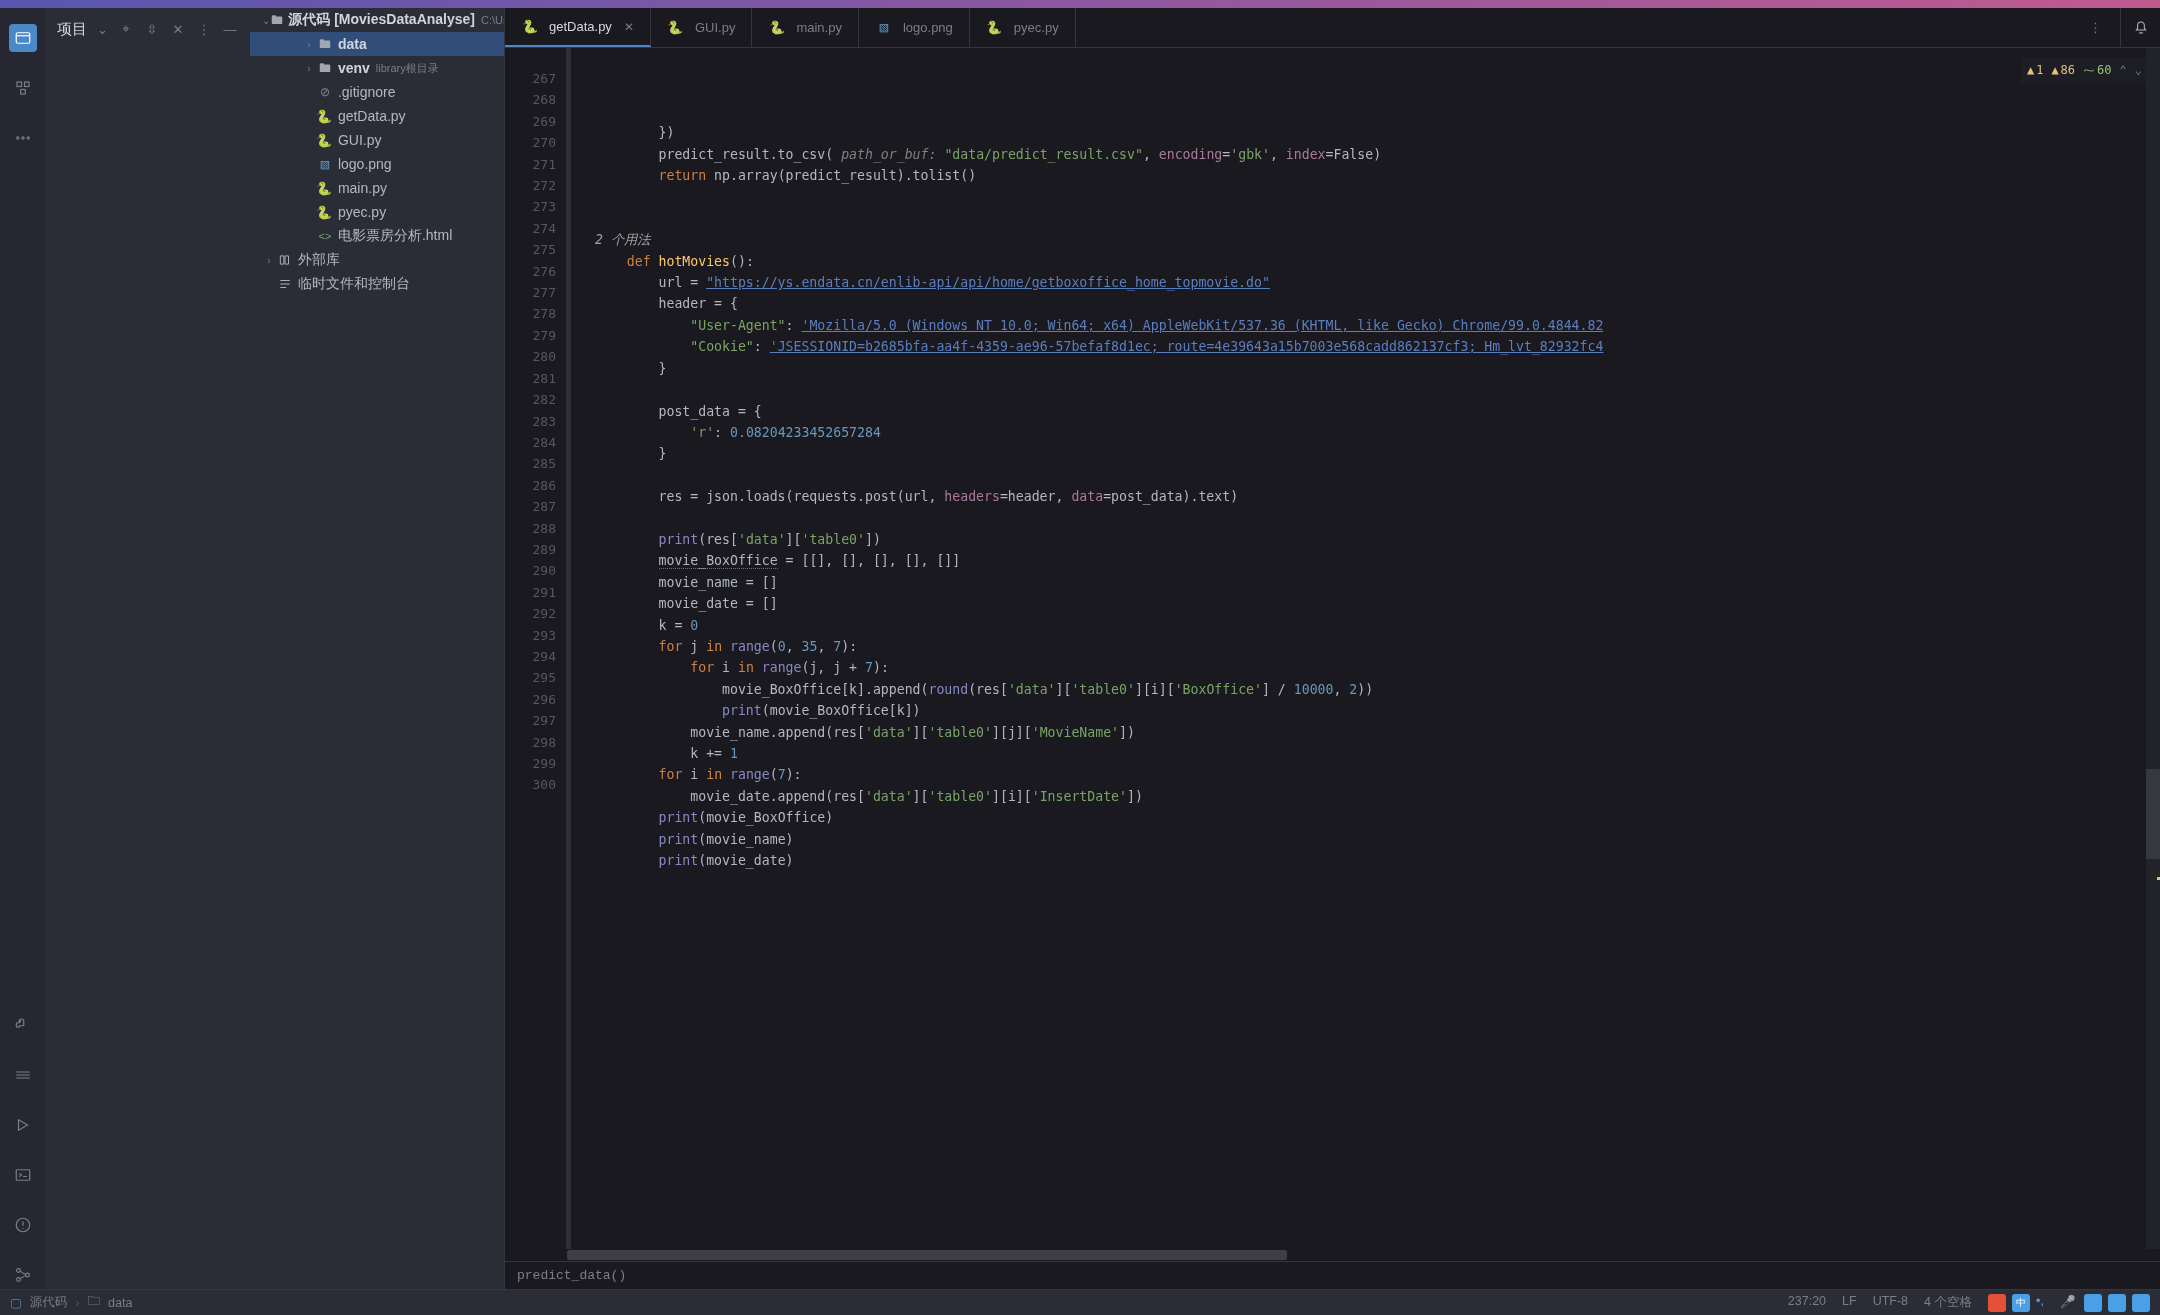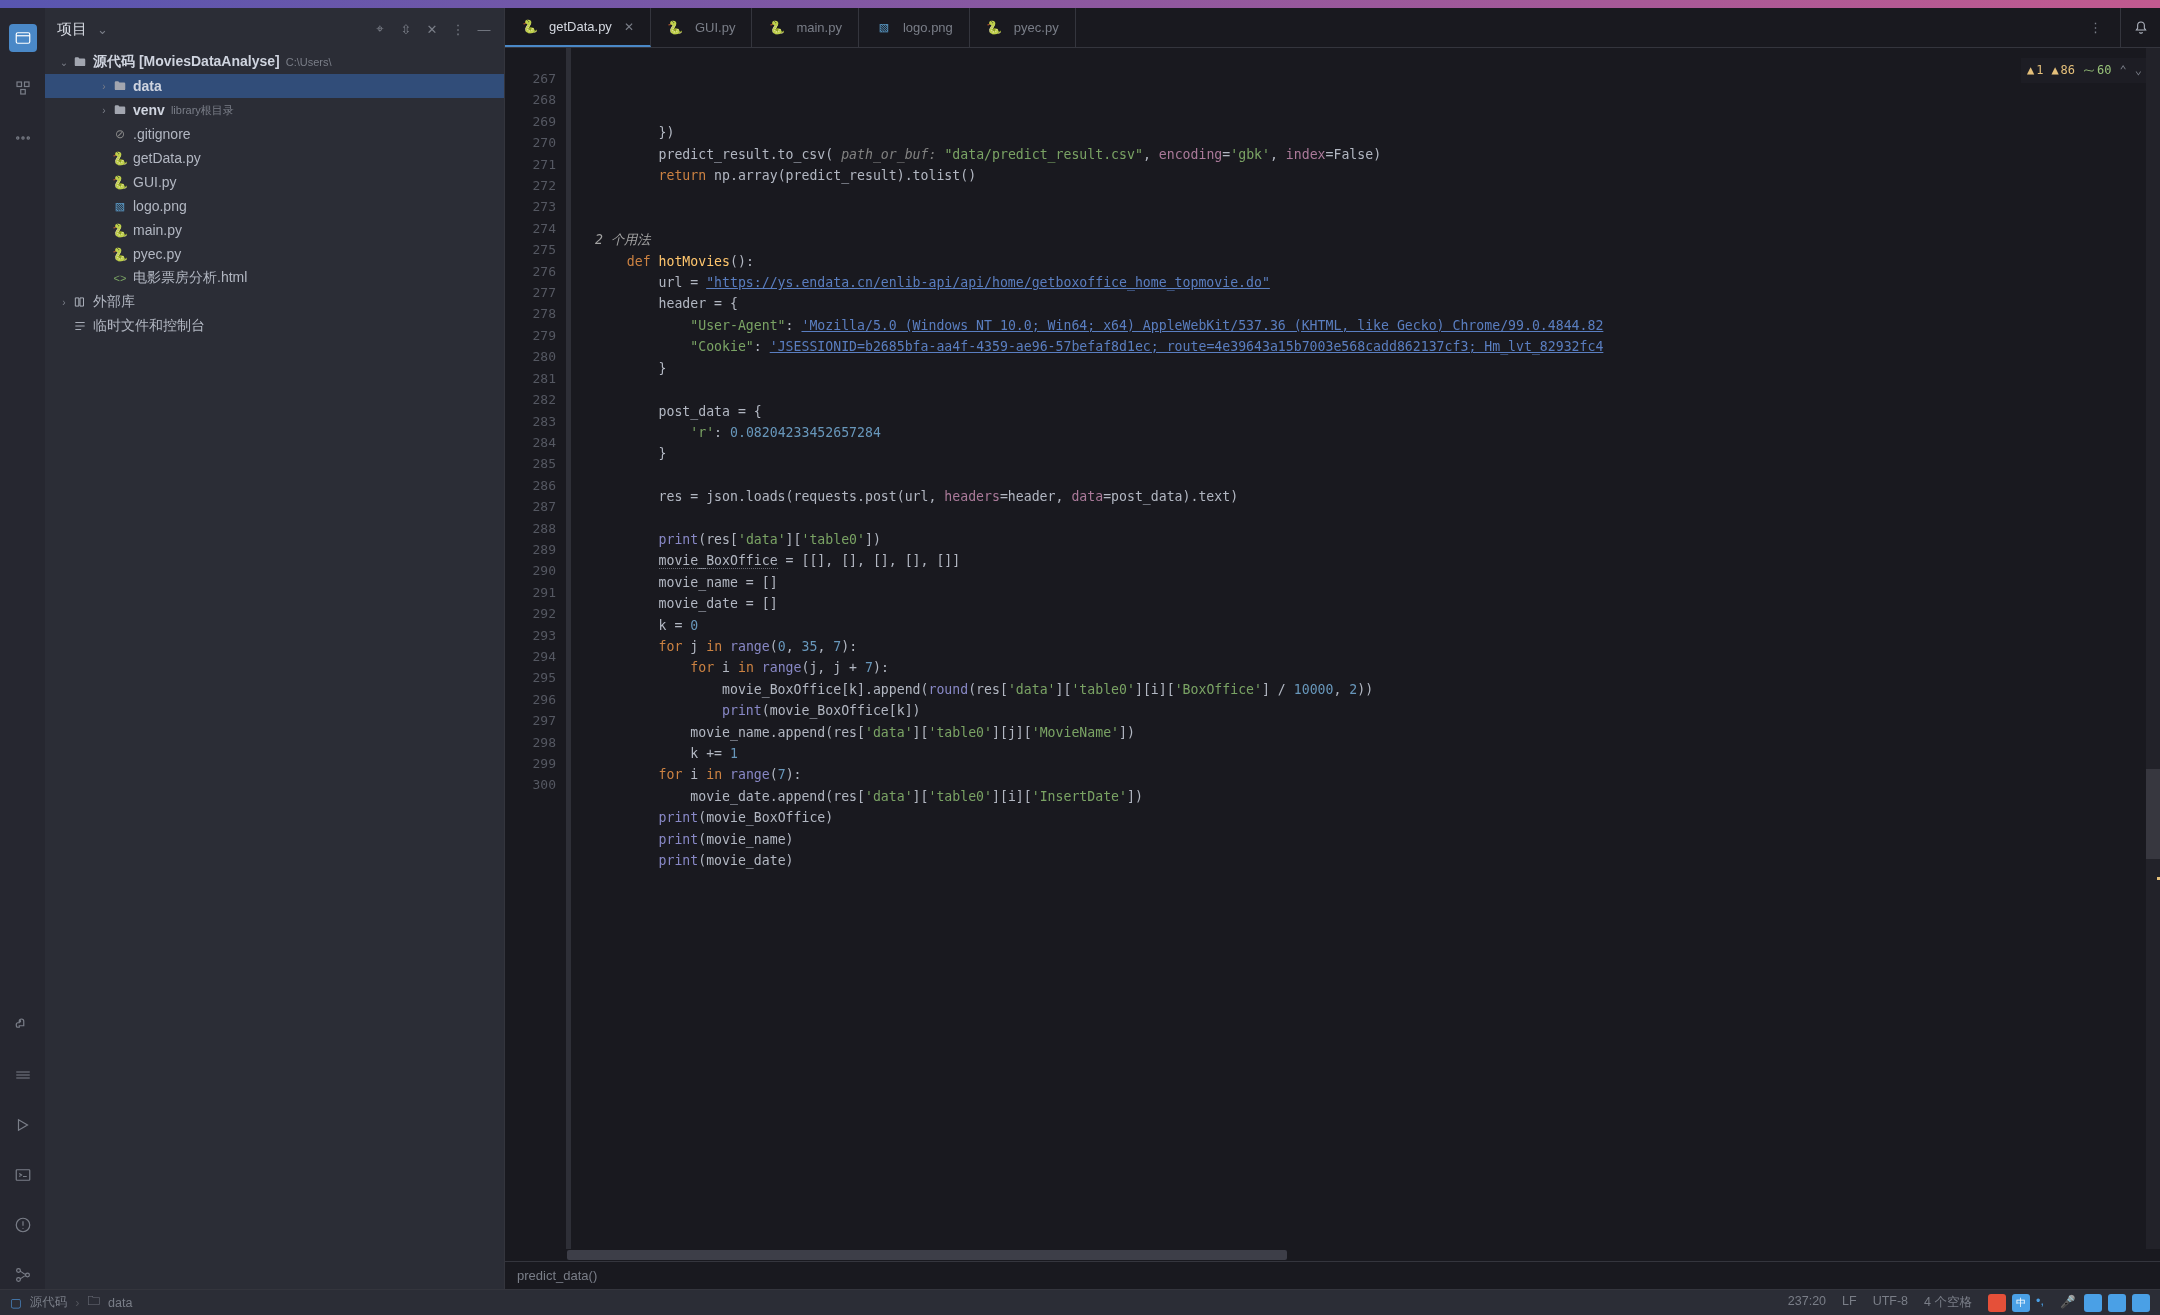--- a/index.html
+++ b/index.html
@@ -33,21 +33,21 @@
 .main { flex:1; display:flex; min-height:0; }
 
 
 .activity { width:45px; background:var(--bg-sidebar); display:flex; flex-direction:column; align-items:center; gap:22px; padding-top:16px;}
 .activity .spacer { flex:1; }
 .act-icon { width:28px; height:28px; display:flex; align-items:center; justify-content:center; border-radius:4px; color:var(--text-dim);}
 .act-icon.active { background:var(--icon-blue); color:#fff;}
 .act-icon svg { width:18px; height:18px; }
 
 
-.sidebar { width:460px; background:var(--bg-panel); display:flex; flex-direction:column; border-right:1px solid var(--border);}
+.sidebar { width:460px; background:var(--bg-panel); display:flex; flex-direction:row; border-right:1px solid var(--border);}
 .side-header { display:flex; align-items:center; height:42px; padding:0 12px; gap:10px;}
 .side-title { font-size:15px; color:var(--text-bright); }
 .side-actions { margin-left:auto; display:flex; gap:10px; color:var(--text-dim);}
 .side-actions span { width:16px; height:16px; display:inline-flex; align-items:center; justify-content:center;}
 .tree { flex:1; overflow:hidden; font-size:14px;}
 .tree-row { display:flex; align-items:center; height:24px; padding-right:8px; white-space:nowrap;}
 .tree-row.selected { background:var(--bg-tree-selected);}
 .chev { width:14px; color:var(--text-dim); font-size:10px; text-align:center;}
 .ico { width:18px; height:16px; display:inline-flex; align-items:center; justify-content:center; margin-right:4px;}
 .tree-label { color:var(--text); }
@@ -79,21 +79,21 @@
 .code .lnk { color:var(--link-blue); text-decoration:underline;}
 .code .uline { border-bottom:1px dotted #6b6e78;}
 .inspect-bar { position:absolute; top:10px; right:12px; display:flex; gap:8px; font-size:12px; align-items:center; background:rgba(30,30,38,.8); padding:2px 6px;}
 .insp-item { display:flex; align-items:center; gap:2px;}
 .insp-item.y { color:#e5c07b;}
 .insp-item.g { color:#98c379;}
 .inspect-bar .nav { color:var(--text-dim);}
 .hscroll { height:12px; background:var(--bg-darker); display:flex; align-items:center;}
 .hscroll-thumb { height:10px; width:720px; margin-left:62px; background:#3d3e48; border-radius:2px;}
 
-.breadcrumb-fn { height:28px; border-top:1px solid var(--border); display:flex; align-items:center; padding:0 12px; color:var(--text-dim); font-size:13px;}
+.breadcrumb-fn { height:28px; border-top:1px solid var(--border); display:flex; align-items:center; padding:0 12px; color:var(--text-dim); font-size:13px;font-family:Liberation Mono, monospace;}
 
 
 .minimap { position:absolute; right:0; top:0; bottom:0; width:14px; background:#222229;}
 .minimap-mark { position:absolute; right:0; width:3px; background:#e5c07b;}
 .minimap-thumb { position:absolute; right:0; width:14px; background:rgba(120,120,130,.25);}
 
 
 .status { height:26px; background:var(--bg-panel); border-top:1px solid var(--border); display:flex; align-items:center; padding:0 10px; gap:12px; font-size:12.5px; color:var(--text-dim);}
 .status .left { display:flex; align-items:center; gap:8px;}
 .status .right { margin-left:auto; display:flex; align-items:flex-start; gap:16px;}

